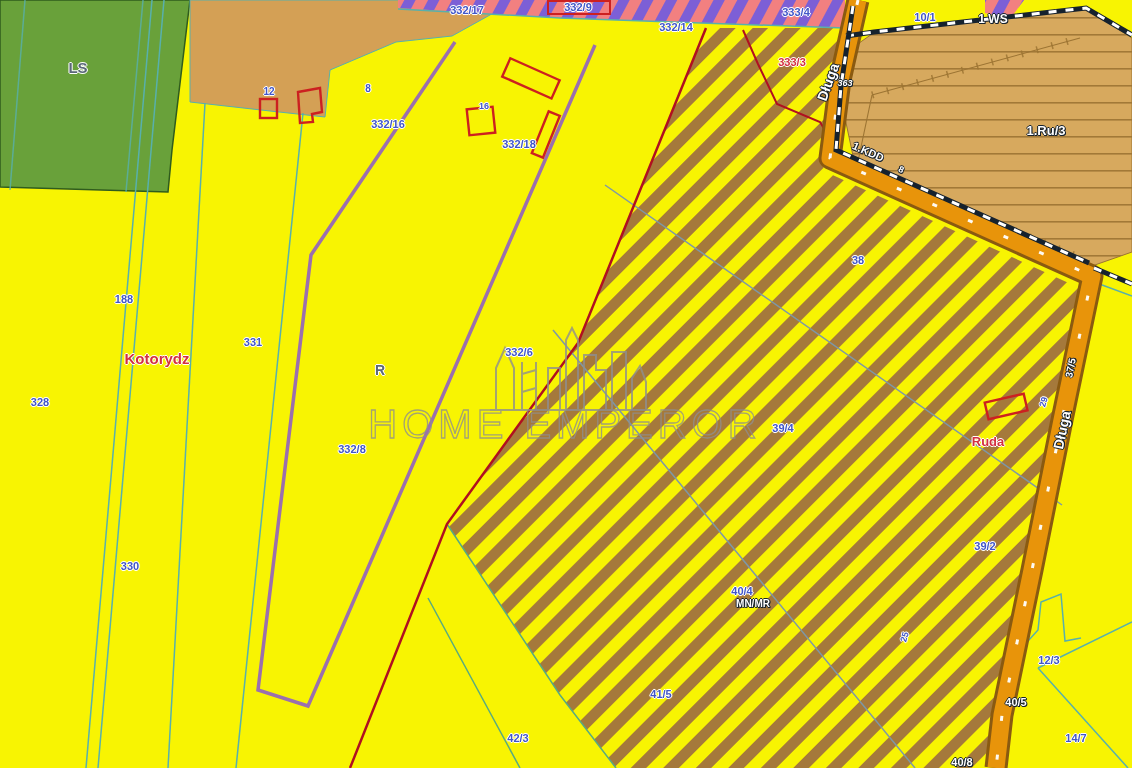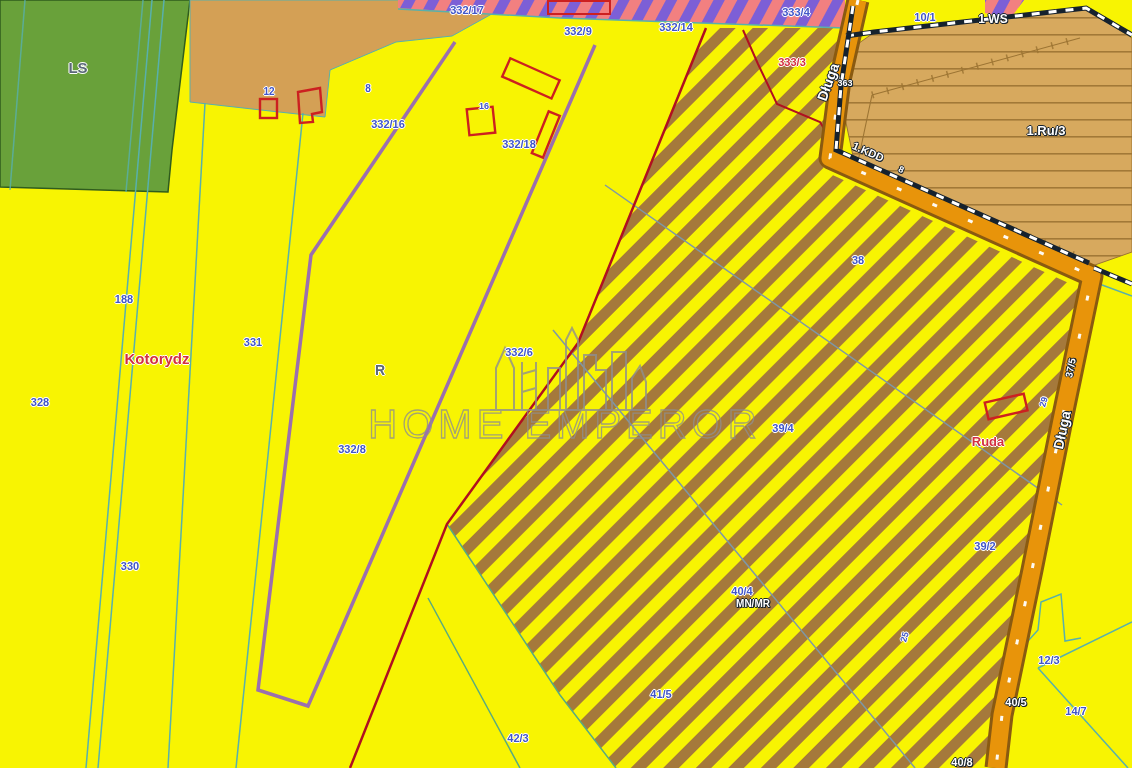--- a/index.html
+++ b/index.html
@@ -132,28 +132,28 @@
       <path d="M632,410 L632,378 L640,366 L646,382 L646,410"></path>
       <path d="M490,410 L650,410"></path>
     </g>
     <text x="565" y="438" text-anchor="middle" style="font-family:'Liberation Sans',sans-serif;font-size:40px;letter-spacing:5px;fill:none;stroke:var(--watermark);stroke-width:1.3">HOME EMPEROR</text>
   </g>
 </svg>
 
 <div id="labels">
       <span class="lbl lbl-gray" style="left: 78px; top: 67px; font-size: 15px; transform: translate(-50%, -50%);">LS</span>
       <span class="lbl lbl-blue" style="left: 467px; top: 10px; transform: translate(-50%, -50%);">332/17</span>
-      <span class="lbl lbl-blue" style="left: 578px; top: 7px; transform: translate(-50%, -50%); margin-top: 24px;">332/9</span>
+      <span class="lbl lbl-blue" style="left: 578px; top: 7px; transform: translate(-50%, -50%);">332/9</span>
       <span class="lbl lbl-blue" style="left: 676px; top: 10px; transform: translate(-50%, -50%); margin-top: 17px;">332/14</span>
       <span class="lbl lbl-blue" style="left: 796px; top: 12px; transform: translate(-50%, -50%);">333/4</span>
       <span class="lbl lbl-blue" style="left: 925px; top: 17px; transform: translate(-50%, -50%);">10/1</span>
       <span class="lbl lbl-white" style="left: 993px; top: 19px; font-size: 12px; transform: translate(-50%, -50%);">1 WS</span>
       <span class="lbl lbl-white" style="left: 1046px; top: 130px; font-size: 13px; transform: translate(-50%, -50%);">1.Ru/3</span>
       <span class="lbl lbl-white" style="left: 828px; top: 82px; font-size: 14px; transform: translate(-50%, -50%) rotate(-70deg);">Długa</span>
-      <span class="lbl lbl-white" style="left: 845px; top: 83px; font-size: 9px; transform: translate(-50%, -50%);">363</span>
+      <span class="lbl lbl-white" style="left: 845px; top: 83px; font-size: 9px; transform: translate(-50%, -50%); font-style: italic;">363</span>
       <span class="lbl lbl-white" style="left: 868px; top: 152px; font-size: 11px; transform: translate(-50%, -50%) rotate(24deg);">1.KDD</span>
       <span class="lbl lbl-white" style="left: 901px; top: 170px; font-size: 9px; transform: translate(-50%, -50%) rotate(24deg);">8</span>
       <span class="lbl lbl-blue" style="left: 269px; top: 92px; font-size: 10px; transform: translate(-50%, -50%);">12</span>
       <span class="lbl lbl-blue" style="left: 368px; top: 89px; font-size: 10px; transform: translate(-50%, -50%);">8</span>
       <span class="lbl lbl-blue" style="left: 484px; top: 106px; font-size: 9px; transform: translate(-50%, -50%);">16</span>
       <span class="lbl lbl-blue" style="left: 388px; top: 124px; transform: translate(-50%, -50%);">332/16</span>
       <span class="lbl lbl-blue" style="left: 519px; top: 144px; transform: translate(-50%, -50%);">332/18</span>
       <span class="lbl lbl-red" style="left: 792px; top: 62px; font-size: 11px; transform: translate(-50%, -50%);">333/3</span>
       <span class="lbl lbl-blue" style="left: 124px; top: 299px; transform: translate(-50%, -50%);">188</span>
       <span class="lbl lbl-blue" style="left: 253px; top: 342px; transform: translate(-50%, -50%);">331</span>
@@ -169,17 +169,17 @@
       <span class="lbl lbl-white" style="left: 1062px; top: 430px; font-size: 14px; transform: translate(-50%, -50%) rotate(-78deg);">Długa</span>
       <span class="lbl lbl-blue" style="left: 1044px; top: 402px; font-size: 9px; transform: translate(-50%, -50%) rotate(-75deg);">29</span>
       <span class="lbl lbl-red" style="left: 988px; top: 441px; font-size: 13px; transform: translate(-50%, -50%);">Ruda</span>
       <span class="lbl lbl-blue" style="left: 985px; top: 546px; transform: translate(-50%, -50%);">39/2</span>
       <span class="lbl lbl-blue" style="left: 742px; top: 591px; transform: translate(-50%, -50%);">40/4</span>
       <span class="lbl lbl-white" style="left: 753px; top: 604px; font-size: 10px; transform: translate(-50%, -50%);">MN/MR</span>
       <span class="lbl lbl-blue" style="left: 905px; top: 637px; font-size: 9px; transform: translate(-50%, -50%) rotate(-75deg);">25</span>
       <span class="lbl lbl-blue" style="left: 651px; top: 694px; transform: translate(-50%, -50%); padding-left: 20px;">41/5</span>
       <span class="lbl lbl-blue" style="left: 518px; top: 738px; transform: translate(-50%, -50%);">42/3</span>
       <span class="lbl lbl-blue" style="left: 1049px; top: 660px; transform: translate(-50%, -50%);">12/3</span>
-      <span class="lbl lbl-blue" style="left: 1076px; top: 711px; transform: translate(-50%, -50%);">14/7</span>
+      <span class="lbl lbl-blue" style="left: 1076px; top: 738px; transform: translate(-50%, -50%);">14/7</span>
       <span class="lbl lbl-white" style="left: 1016px; top: 702px; font-size: 11px; transform: translate(-50%, -50%);">40/5</span>
       <span class="lbl lbl-white" style="left: 962px; top: 762px; font-size: 11px; transform: translate(-50%, -50%);">40/8</span>
     </div>
 </div>
 
 </body></html>

